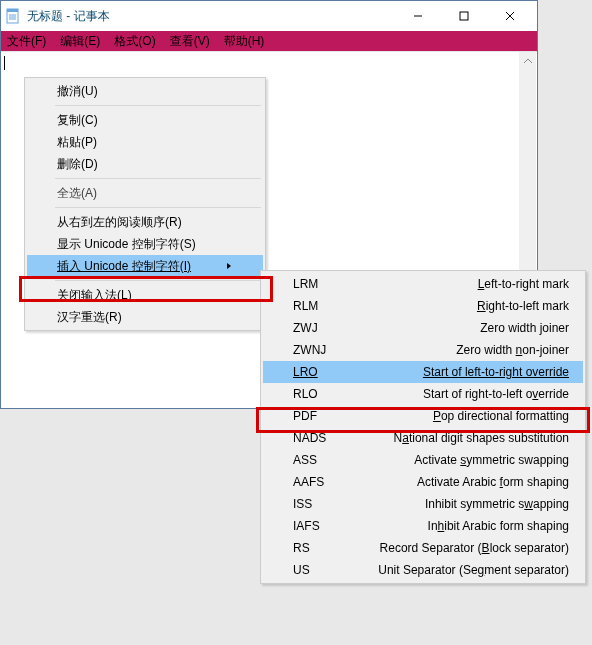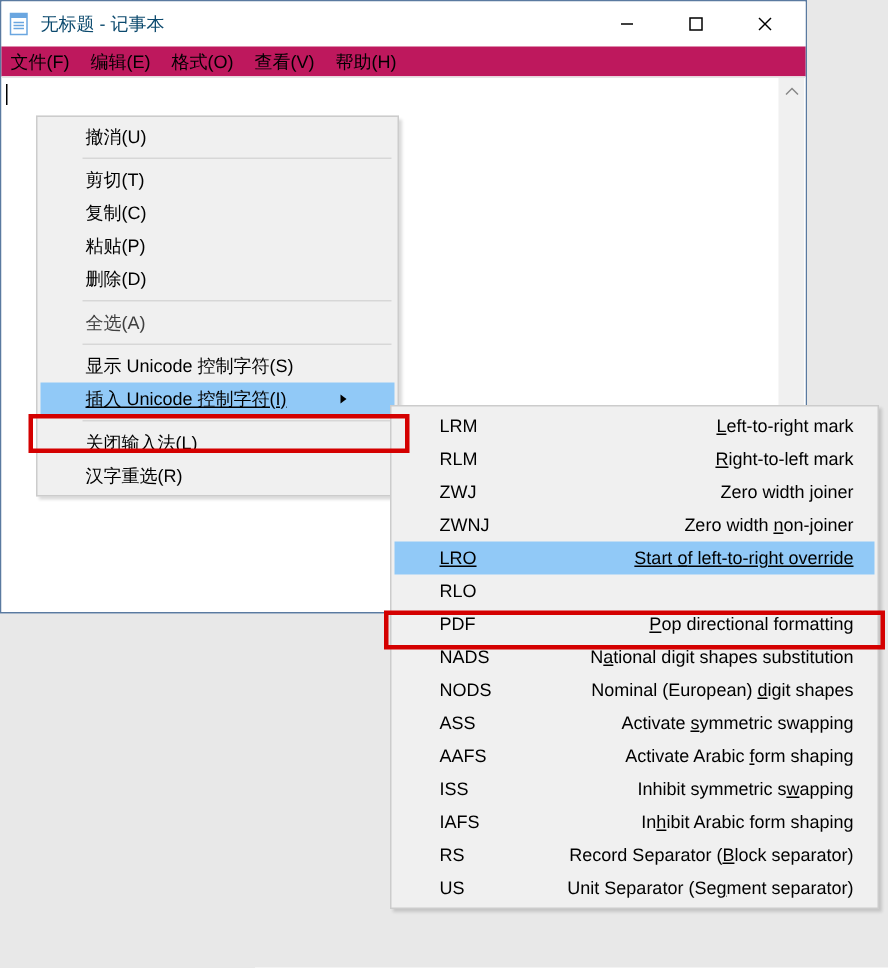--- a/index.html
+++ b/index.html
@@ -90,36 +90,36 @@
       </div>
   </div>
 </div>
 
 <div class="context-menu menu1" id="menu1">
     <div class="row">
       <span>撤消(U)</span>
     </div>
     <div class="sep"></div>
     <div class="row">
-      <span>剪切(T)</span>
-    </div>
-    <div class="row">
       <span>复制(C)</span>
     </div>
     <div class="row">
       <span>粘贴(P)</span>
     </div>
     <div class="row">
       <span>删除(D)</span>
     </div>
     <div class="sep"></div>
     <div class="row disabled">
       <span>全选(A)</span>
     </div>
     <div class="sep"></div>
+    <div class="row">
+      <span>从右到左的阅读顺序(R)</span>
+    </div>
     <div class="row">
       <span>显示 Unicode 控制字符(S)</span>
     </div>
     <div class="row hl">
       <span>插入 Unicode 控制字符(I)</span>
       <span class="arrow"><svg width="8" height="8">
           <path d="M2 1 L6 4 L2 7 Z" fill="#000"></path>
         </svg></span>
     </div>
     <div class="sep"></div>
@@ -146,32 +146,29 @@
     <div class="row">
       <span class="code">ZWNJ</span>
       <span class="desc">Zero width <span class="u">n</span>on-joiner</span>
     </div>
     <div class="row hl">
       <span class="code">LRO</span>
       <span class="desc">Start <span class="u">o</span>f left-to-right override</span>
     </div>
     <div class="row">
       <span class="code">RLO</span>
+      <span class="desc">Start of right-to-left o<span class="u">v</span>erride</span>
     </div>
     <div class="row">
       <span class="code">PDF</span>
       <span class="desc"><span class="u">P</span>op directional formatting</span>
     </div>
     <div class="row">
       <span class="code">NADS</span>
       <span class="desc">N<span class="u">a</span>tional digit shapes substitution</span>
-    </div>
-    <div class="row">
-      <span class="code">NODS</span>
-      <span class="desc">Nominal (European) <span class="u">d</span>igit shapes</span>
     </div>
     <div class="row">
       <span class="code">ASS</span>
       <span class="desc">Activate <span class="u">s</span>ymmetric swapping</span>
     </div>
     <div class="row">
       <span class="code">AAFS</span>
       <span class="desc">Activate Arabic <span class="u">f</span>orm shaping</span>
     </div>
     <div class="row">

